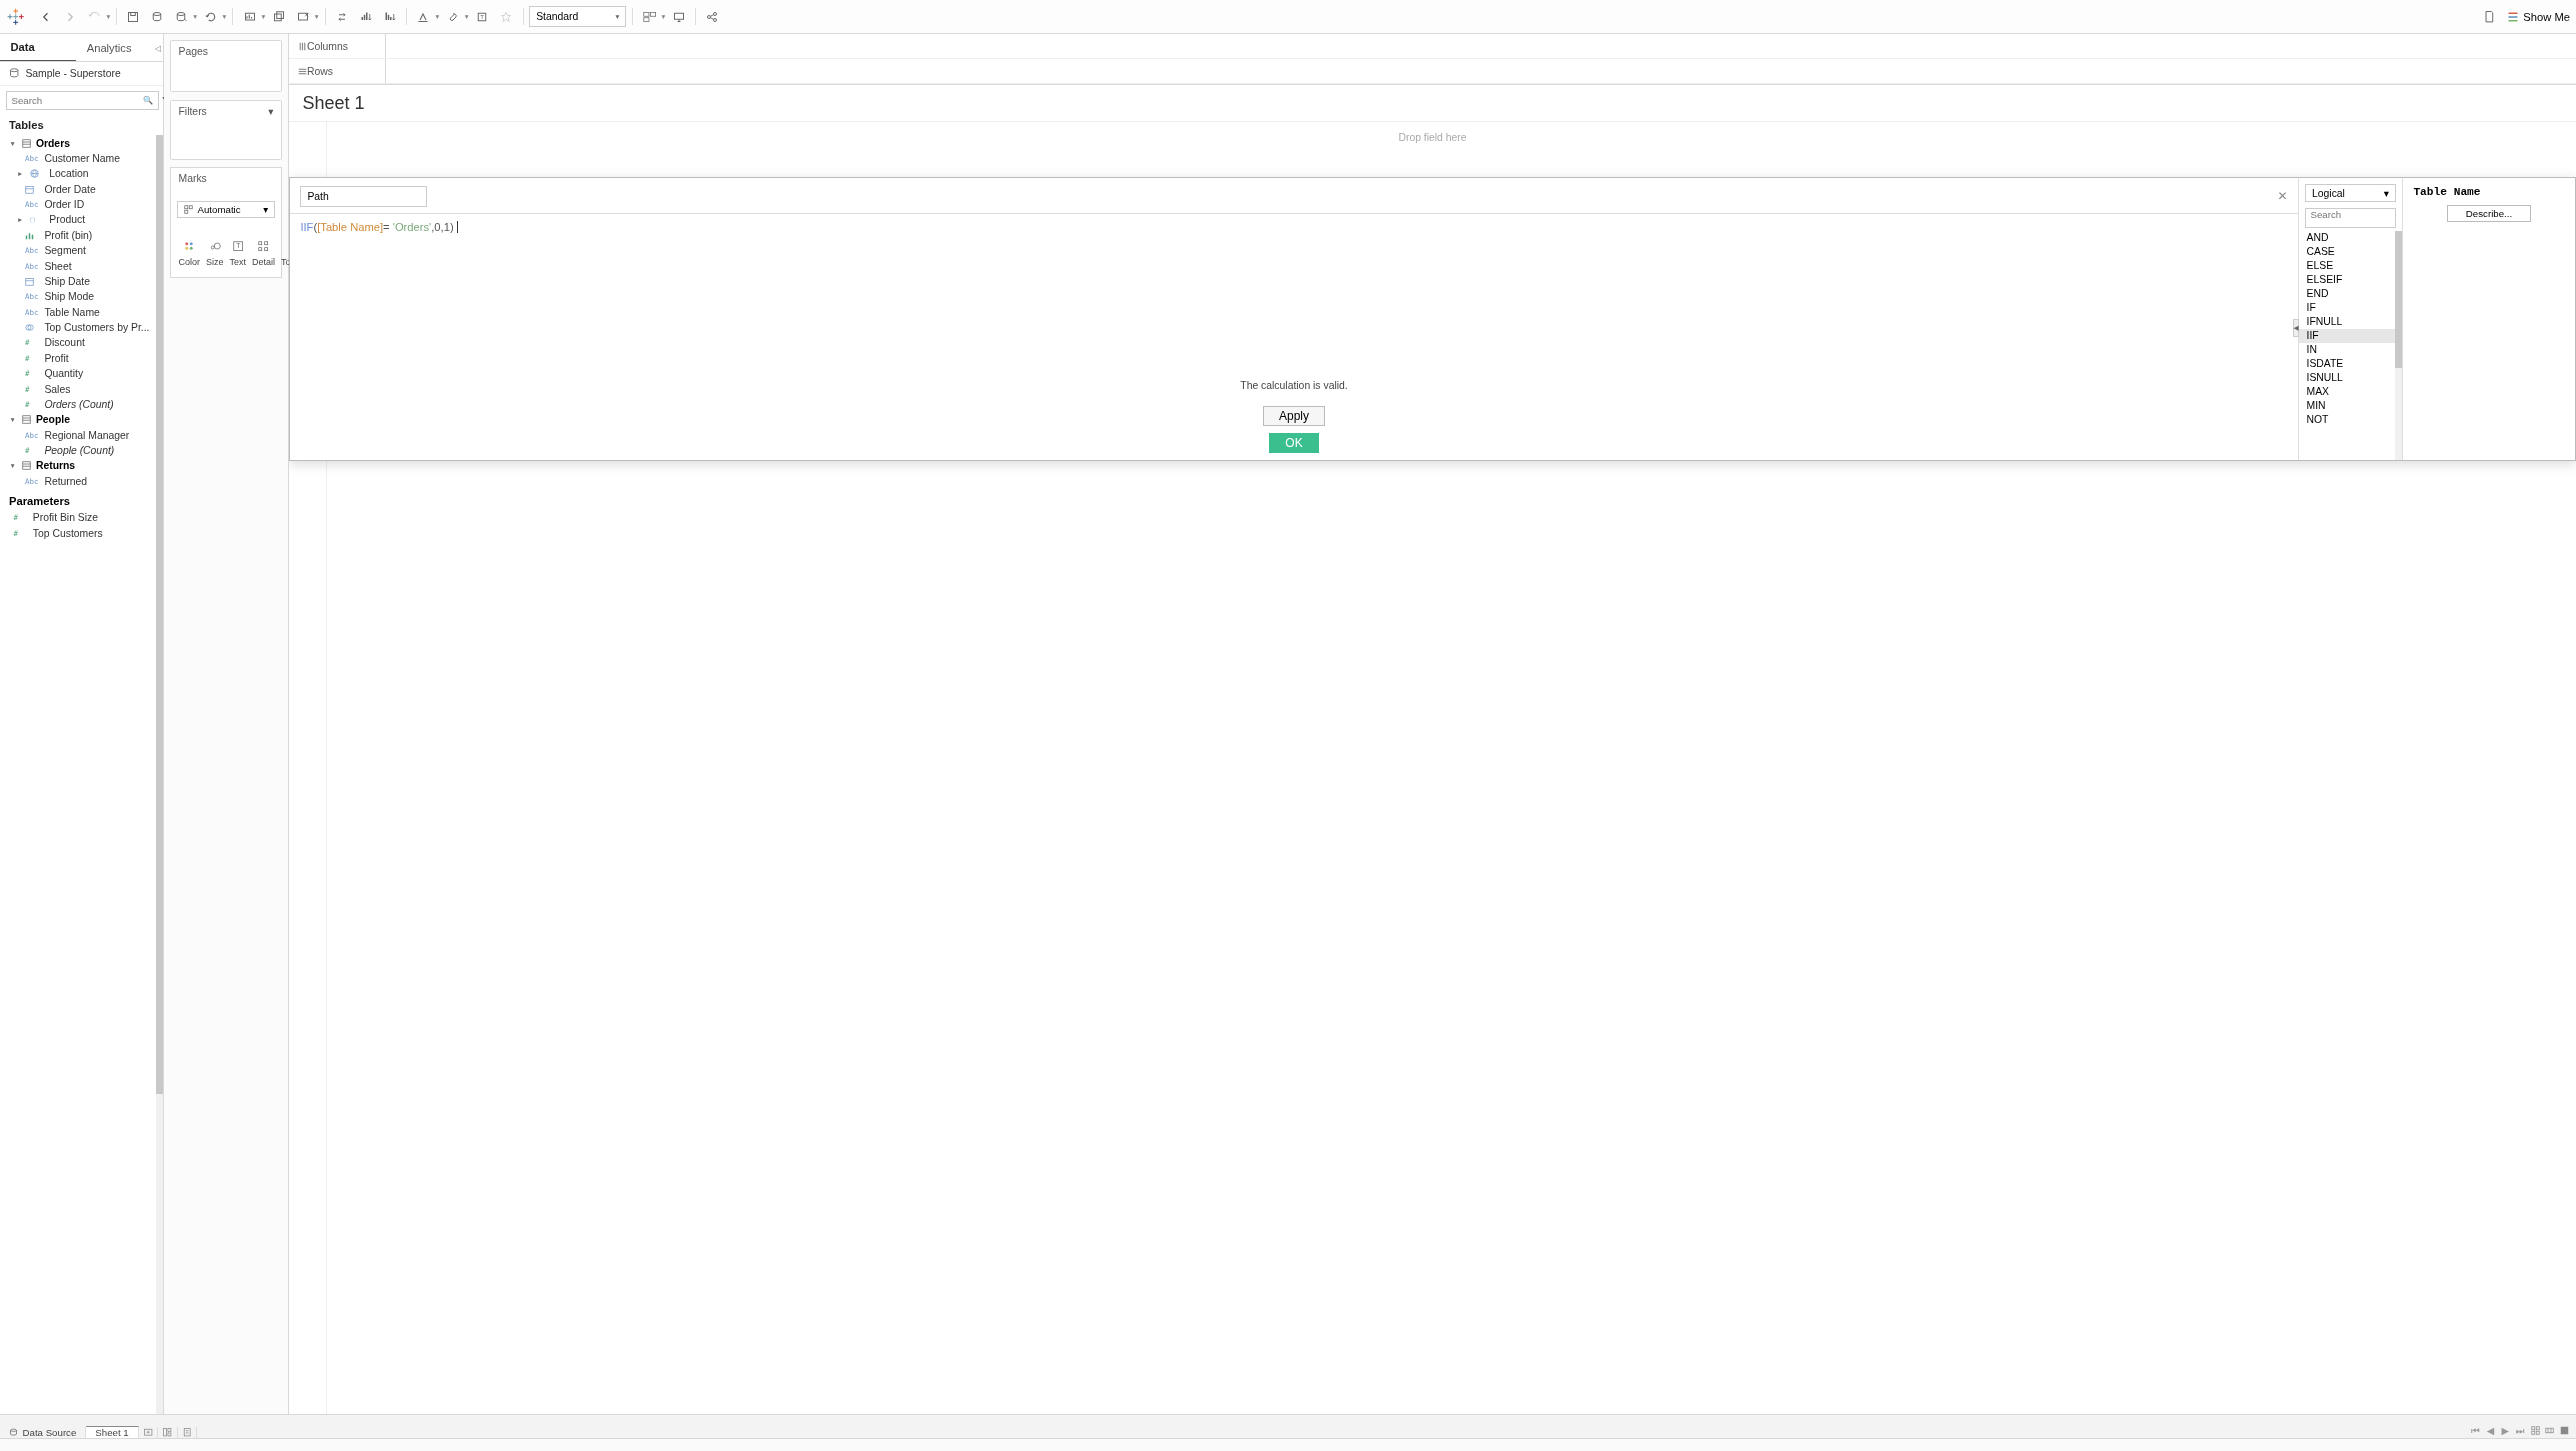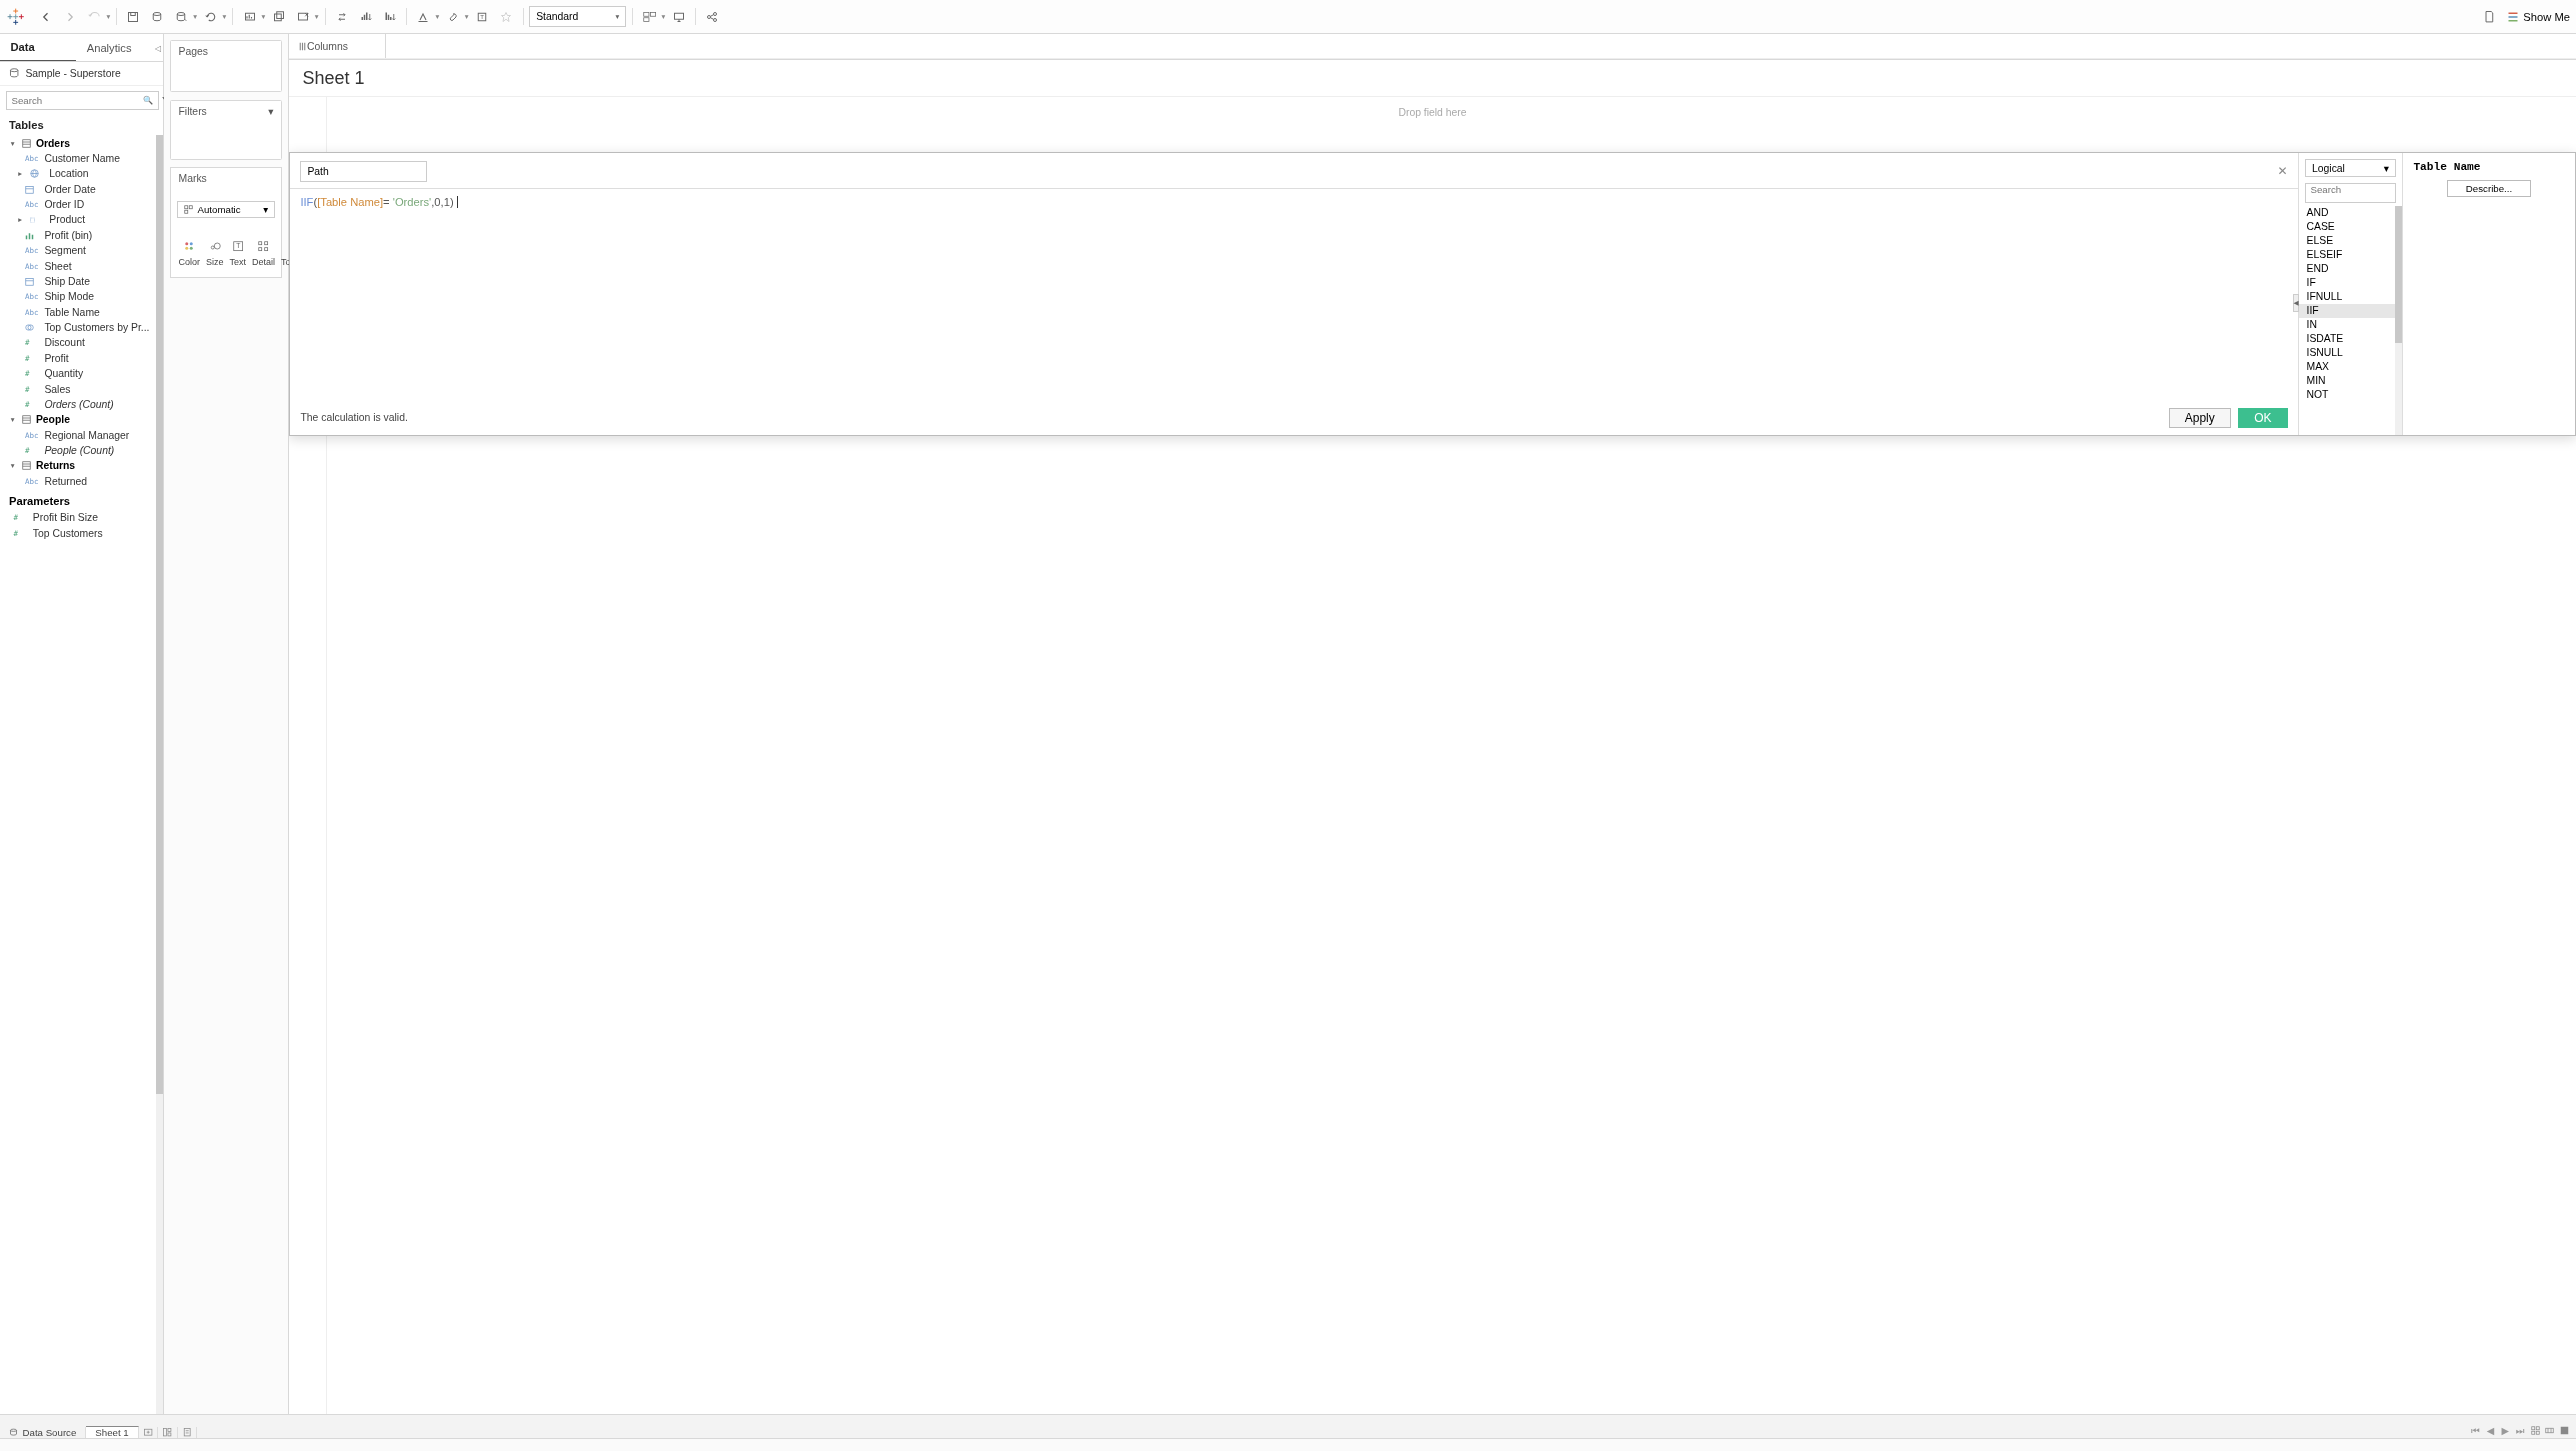--- a/index.html
+++ b/index.html
@@ -81,21 +81,21 @@
 .calc-close { margin-left:auto; cursor:pointer; color:#888; font-size:12px; }
 .calc-divider { height:0.7px; background:#ddd; margin:6px -10.4px; }
 .calc-code { flex:1; font-family: "Courier New", monospace; font-size:11.2px; color:#333; white-space:pre; padding:1.5px 0; }
 .code-func { color:#6b8fd6; }
 .code-paren { color:#555; }
 .code-field { color:#d08a3a; }
 .code-string { color:#7aa87a; }
 .code-num { color:#555; }
 .code-cursor { border-right:0.7px solid #333; animation: blink 1s steps(1) infinite; }
 @keyframes blink { 50% { border-color: transparent; } }
-.calc-footer { display:flex; align-items:center; gap:7.5px; padding-top:6px; }
+.calc-footer { display:flex; align-items:center; gap:7.5px; padding-top:6px;flex-direction:column; }
 .valid-msg { font-size:10.4px; color:#444; }
 .btn { height:19.4px; padding:0 15px; border:0.7px solid #bbb; background:#f6f6f6; font-size:12px; cursor:pointer; }
 .btn.ok { background:#3cbf8f; color:#fff; border-color:#3cbf8f; }
 .calc-mid { width:104px; border-right:0.7px solid #ddd; display:flex; flex-direction:column; position:relative; }
 .func-cat { margin:6px; border:0.7px solid #ccc; display:flex; align-items:center; justify-content:space-between; padding:2.2px 6px; font-size:10.4px; cursor:pointer; }
 .func-search { margin:0 6px 3px; border:0.7px solid #ccc; height:19.4px; padding:0 4.5px; font-size:9.7px; }
 .func-search input { border:none; outline:none; width:100%; font-size:9.7px; }
 .func-list { flex:1; overflow-y:auto; font-size:10.4px; position:relative; }
 .func-item { padding:1.5px 7.5px; cursor:pointer; }
 .func-item.sel { background:#e6e6e6; }
@@ -595,20 +595,33 @@
         <div class="col-shelf">
           <div class="shelf-label">
               <span>
                 <svg width="9" height="9" viewBox="0 0 12 12">
                   <line x1="3" y1="1" x2="3" y2="11" stroke="#888" stroke-width="1.5"></line>
                   <line x1="6" y1="1" x2="6" y2="11" stroke="#888" stroke-width="1.5"></line>
                   <line x1="9" y1="1" x2="9" y2="11" stroke="#888" stroke-width="1.5"></line>
                 </svg>
               </span>
               <span>Columns</span>
+            </div>
+          <div class="shelf-drop"></div>
+        </div>
+        <div class="row-shelf">
+          <div class="shelf-label">
+              <span>
+                <svg width="9" height="9" viewBox="0 0 12 12">
+                  <line x1="1" y1="3" x2="11" y2="3" stroke="#888" stroke-width="1.5"></line>
+                  <line x1="1" y1="6" x2="11" y2="6" stroke="#888" stroke-width="1.5"></line>
+                  <line x1="1" y1="9" x2="11" y2="9" stroke="#888" stroke-width="1.5"></line>
+                </svg>
+              </span>
+              <span>Rows</span>
             </div>
           <div class="shelf-drop"></div>
         </div>
       </div>
       <div class="sheet-title">Sheet 1</div>
       <div class="canvas">
         <div class="inner-grid"></div>
         <div class="drop-hint">Drop field here</div>
 
         <div class="calc-editor">

